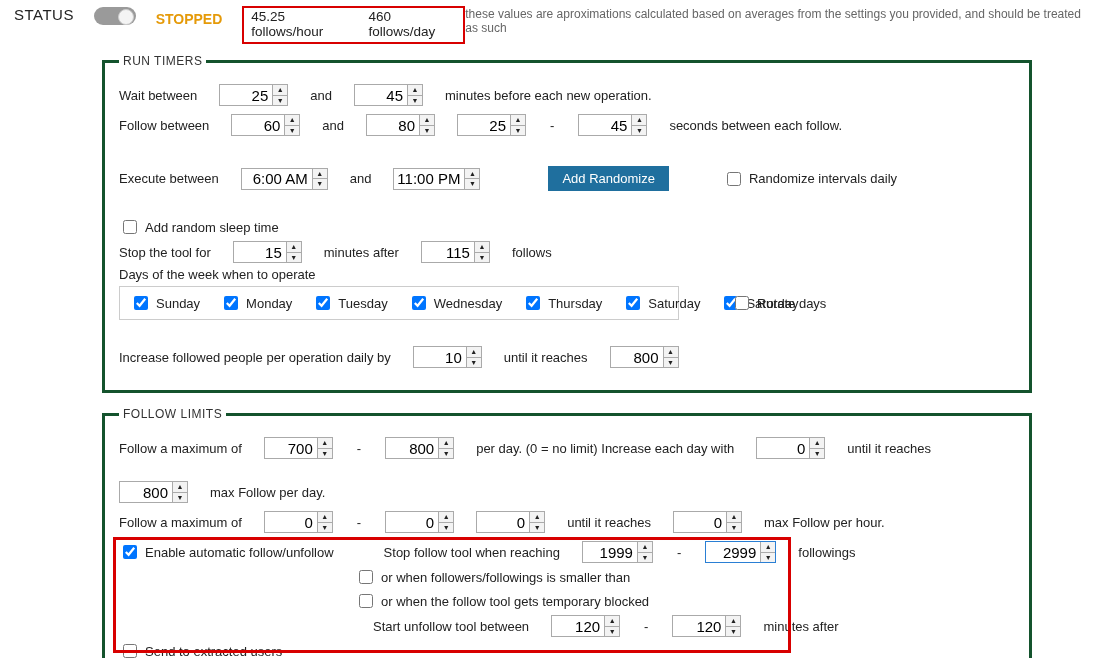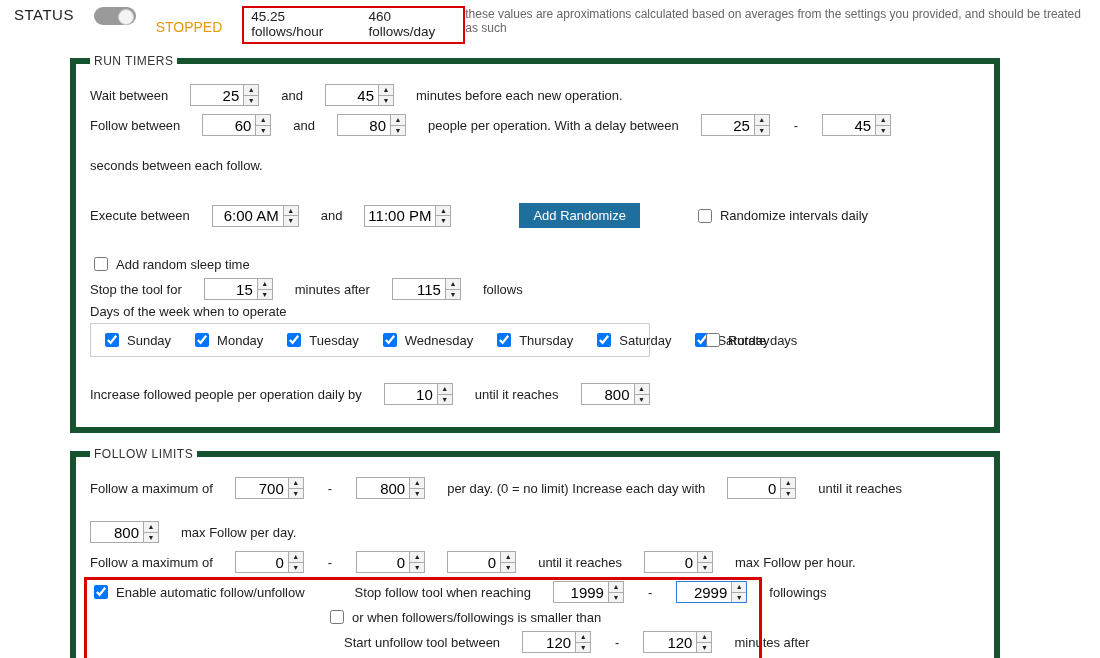--- a/index.html
+++ b/index.html
@@ -24,29 +24,29 @@
   }
   .toggle {
     width: 44px; height: 18px; border-radius: 9px;
     background: #9a9a9a; position: relative; top:1px;
   }
   .toggle::after {
     content:""; position:absolute; right:2px; top:2px;
     width:14px; height:14px; border-radius:50%;
     background:#f4f4f4; border:1px solid #ccc;
   }
-  .stopped { color:#e59a09; font-weight:normal; font-size:14px; margin-top:13px;}
+  .stopped { color:#e59a09; font-weight:bold; font-size:14px; margin-top:5px;}
   .rates-wrap { display:flex; flex-direction:row; }
   .rates-box {
     border:2px solid #d80000; padding:1px 7px 3px 7px;
     display:flex; gap:14px; font-size:13.5px;
   }
   .approx-note { font-size:12px; color:#666; margin-top:1px;}
   fieldset.section {
-    border:6px solid #14532d; margin:4px 0 14px 60px; padding:8px 14px 14px 14px;
+    border:3px solid #14532d; margin:4px 0 14px 92px; padding:8px 14px 14px 14px;
     width:930px;
   }
   fieldset.section > legend {
     font-size:12px; color:#333; letter-spacing:0.5px; padding:0 4px;
   }
   .row { display:flex; align-items:center; flex-wrap:wrap; gap:22px; margin:8px 0; }
   .row.tight { margin:4px 0; }
   .txt { white-space:nowrap; }
   .num {
     display:inline-flex; align-items:center;
@@ -137,21 +137,20 @@
         </span>
       </span>
     <span class="txt">and</span>
     <span class="num">
         <input value="80" style="">
         <span class="spin">
           <div>▲</div>
           <div>▼</div>
         </span>
       </span>
-    <span class="txt">people per operation.  With a delay between</span>
     <span class="num">
         <input value="25" style="">
         <span class="spin">
           <div>▲</div>
           <div>▼</div>
         </span>
       </span>
     <span class="dash">-</span>
     <span class="num">
         <input value="45" style="">
@@ -384,20 +383,26 @@
         </span>
       <span class="txt">followings</span>
     </div>
 
     <div class="row tight" style="padding-left:236px;">
       <label class="cb">
           <input type="checkbox" style="">
           <span>or when followers/followings is smaller than</span>
         </label>
     </div>
+    <div class="row tight" style="padding-left:236px;">
+      <label class="cb">
+          <input type="checkbox" style="">
+          <span>or when the follow tool gets temporary blocked</span>
+        </label>
+    </div>
     <div class="row tight" style="padding-left:254px;">
       <span class="txt">Start unfollow tool between</span>
       <span class="num">
           <input value="120" style="">
           <span class="spin">
             <div>▲</div>
             <div>▼</div>
           </span>
         </span>
       <span class="dash">-</span>

